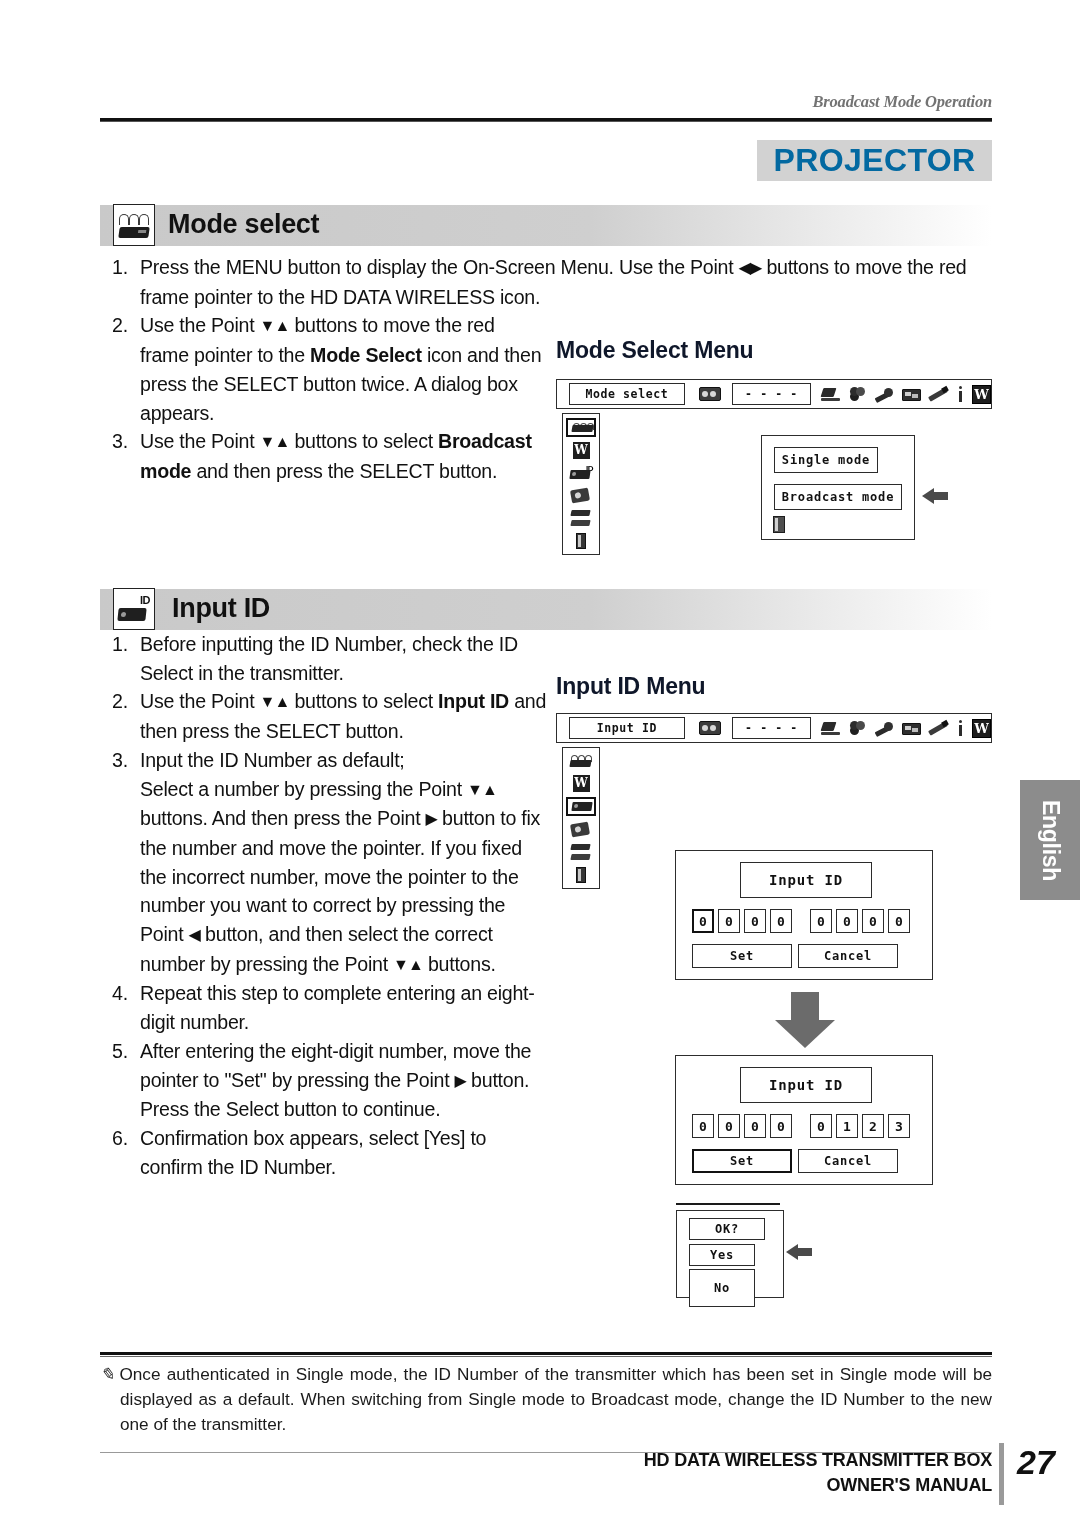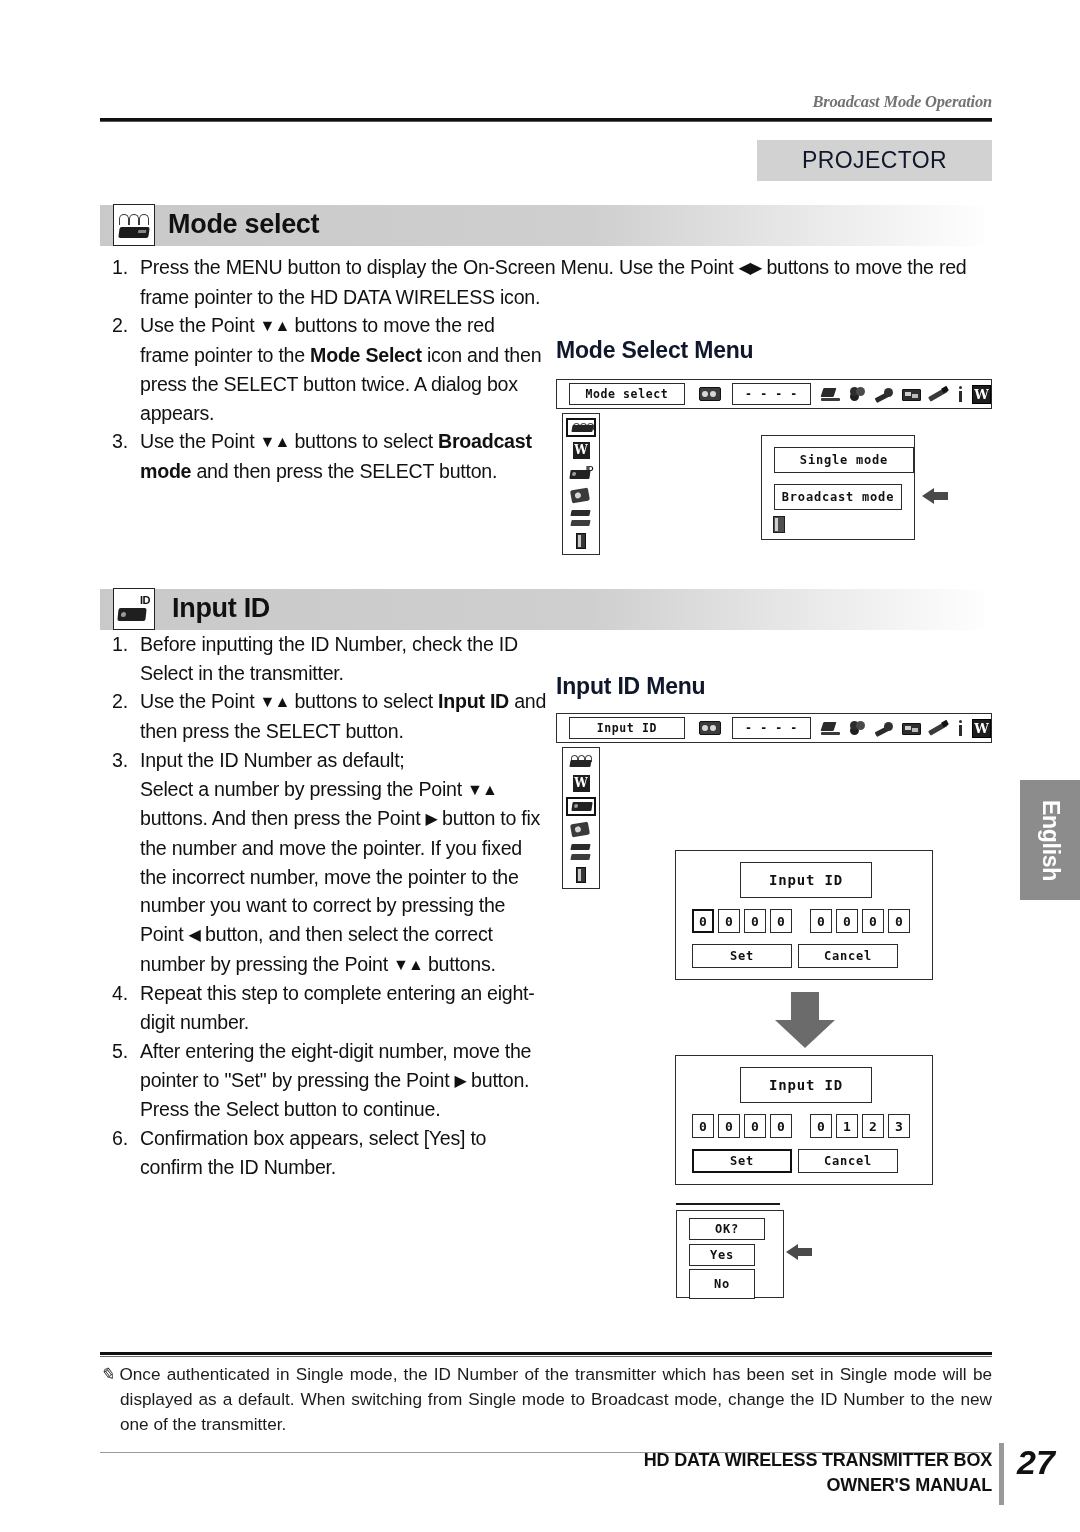--- a/index.html
+++ b/index.html
@@ -34,24 +34,24 @@
   .runrule::after{
     content:""; position:absolute; left:0; top:3px; width:100%; height:1px; background:#555;
   }
 
   
   .projector-tag {
     position: absolute;
     left: 757px; top: 140px; width: 235px; height: 41px;
     background: #d2d2d2;
     display: flex; align-items: center; justify-content: center;
-    font-weight: normal;
-    font-size: 23px;
+    font-weight: bold;
+    font-size: 32px;
     letter-spacing: 0.4px;
-    color: #0f172a;
+    color: #0369a1;
   }
 
   
   .sec-bar {
     position: absolute;
     left: 100px; width: 892px; height: 41px;
     background: linear-gradient(to right, #c9c9c9 0%, #cfcfcf 55%, #ffffff 100%);
   }
   .sec-bar.mode { top: 205px; }
   .sec-bar.inputid { top: 589px; }
@@ -439,21 +439,21 @@
     </div>
   <div class="col-icon">
       <div class="ci-stack"></div>
     </div>
   <div class="col-icon">
       <div class="ci-book"></div>
     </div>
 </div>
 
 <div class="osd-panel" style="left:761px; top:435px; width:154px; height:105px;">
-  <div class="osd-btn" style="position:absolute; left:12px; top:11px; width:140px; height:26px;">Single mode</div>
+  <div class="osd-btn" style="position:absolute; left:12px; top:11px; width:104px; height:26px;">Single mode</div>
   <div class="osd-btn" style="position:absolute; left:12px; top:48px; width:128px; height:26px;">Broadcast mode</div>
   <div class="door" style="left:11px; top:80px;"></div>
 </div>
 <div class="left-arrow" style="left:922px; top:55 0px; top:488px;"></div>
 
 <div class="sec-bar inputid"></div>
 <div class="sec-icon inputid">
   <div class="idtag">ID</div>
   <div class="proj-body"></div>
 </div>
@@ -567,21 +567,21 @@
     <div class="dbox">3</div>
   </div>
   <div class="osd-btn hl" style="position:absolute; left:16px; top:93px; width:100px; height:24px;">Set</div>
   <div class="osd-btn" style="position:absolute; left:122px; top:93px; width:100px; height:24px;">Cancel</div>
 </div>
 
 <div style="position:absolute; left:676px; top:1203px; width:104px; height:2px; background:#1a1a1a;"></div>
 <div class="osd-panel" style="left:676px; top:1210px; width:108px; height:88px;">
   <div class="osd-btn" style="position:absolute; left:12px; top:7px; width:76px; height:22px;text-align:right;">OK?</div>
   <div class="osd-btn" style="position:absolute; left:12px; top:33px; width:66px; height:22px;">Yes</div>
-  <div class="osd-btn" style="position:absolute; left:12px; top:58px; width:66px; height:30px;">No</div>
+  <div class="osd-btn" style="position:absolute; left:12px; top:58px; width:66px; height:38px;">No</div>
 </div>
 <div class="left-arrow" style="left:786px; top:1244px;"></div>
 
 <div class="english-tab">
   <span>English</span>
 </div>
 
 <div class="note-rule"></div>
 <div class="note">
   <p><span class="pen">✎</span><span>Once authenticated in Single mode, the ID Number of the transmitter which has been set in Single mode will be displayed as a default. When switching from Single mode to Broadcast mode, change the ID Number to the new one of the transmitter.</span></p>

